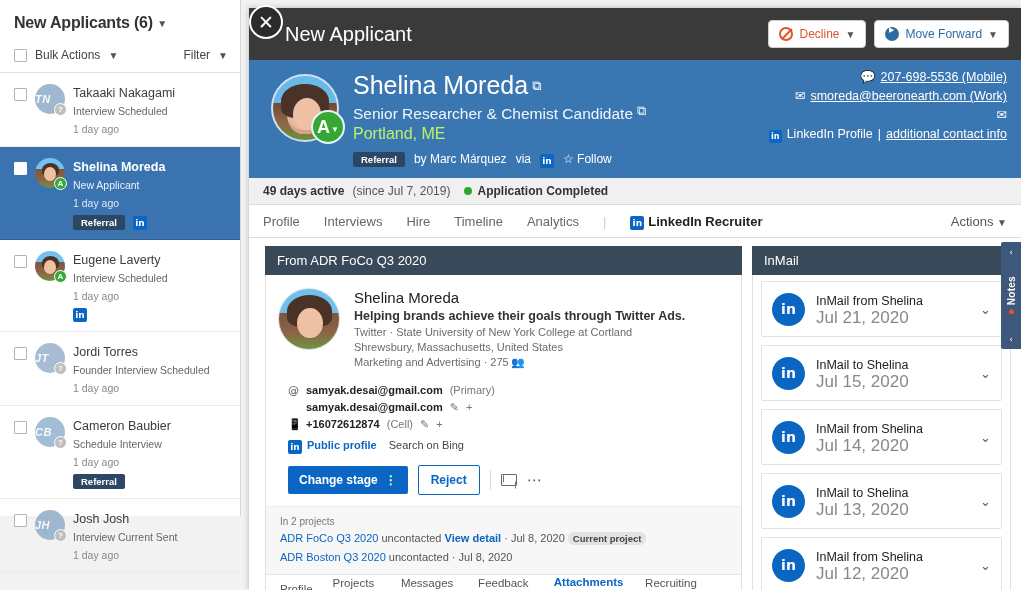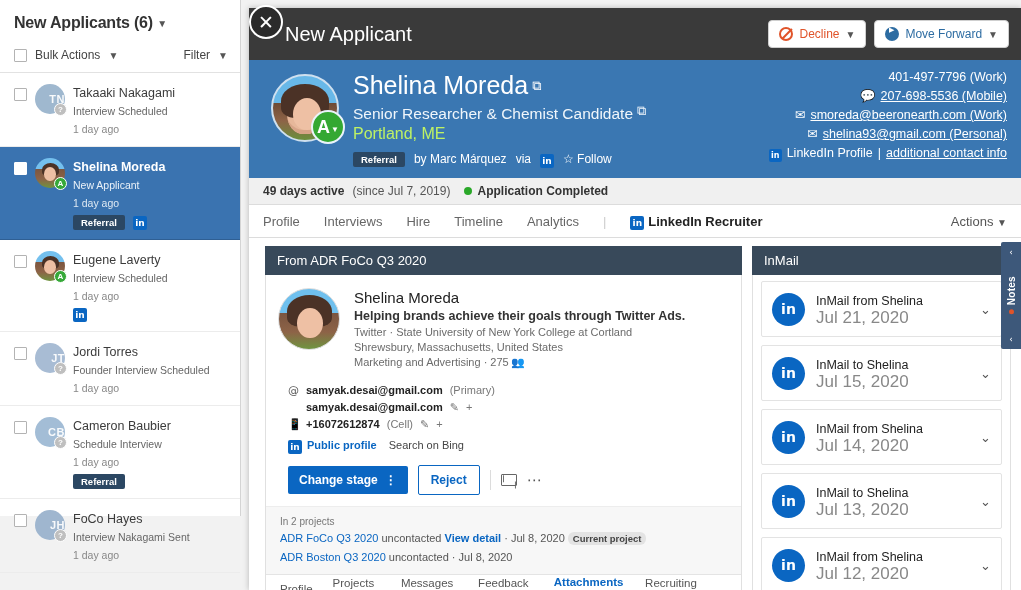--- a/index.html
+++ b/index.html
@@ -39,22 +39,23 @@
   .sb-item.selected { background: #3a73b0; border-bottom: 1px solid #2f5f93; }
   .sb-item .chk { margin-top: 6px; }
   .sb-item.selected .chk { border-color: #fff; background: #fff; }
   .av {
     width: 30px; height: 30px; border-radius: 50%; flex: none; position: relative;
     margin-top: 2px; display: flex; align-items: center; justify-content: center;
     font-size: 11px; font-weight: bold; color: #fff; overflow: visible;
   }
   .av .disc {
     position: absolute; inset: 0; border-radius: 50%;
-    display: flex; align-items: center; justify-content: flex-end;
+    display: flex; align-items: center; justify-content: flex-start;
     overflow: hidden;
+    font-style: italic;
   }
   .av .initials { letter-spacing: 0.5px; opacity: .92; }
   .av .badge {
     position: absolute; right: -2px; bottom: -2px; width: 13px; height: 13px;
     border-radius: 50%; border: 1.5px solid #fff;
     font-size: 8px; font-weight: bold; color: #fff;
     display: flex; align-items: center; justify-content: center; line-height: 1;
   }
   .badge.q { background: #bfbfbf; color: #fff; }
   .badge.a { background: #36a939; }
@@ -375,21 +376,21 @@
             </span></span>
         </div>
         <div class="sb-item">
           <span class="chk"></span>
           <span class="av">
             <span class="disc" style="background:#9fb6cf;">
               <span class="initials">JH</span>
             </span>
             <span class="badge q">?</span>
           </span>
-          <span class="sb-info"><span class="sb-name">FoCo Hayes</span><br><span class="sb-sub">Interview Nakagami Sent</span><br><span class="sb-time">1 day ago</span></span>
+          <span class="sb-info"><span class="sb-name">Josh Josh</span><br><span class="sb-sub">Interview Current Sent</span><br><span class="sb-time">1 day ago</span></span>
         </div>
       </div>
   </div>
 
   <div class="close-btn">✕</div>
 
   <div class="modal">
 
     <div class="modal-top">
       <h1>New Applicant</h1>
@@ -423,33 +424,29 @@
         <div class="hero-refrow">
           <span class="tag-ref">Referral</span>
           <span>by Marc Márquez</span>
           <span>via</span>
           <span class="li-sq blue-on-white">in</span>
           <span>☆ <span>Follow</span></span>
         </div>
       </div>
       <div class="hero-contacts">
         <div class="row">
-          <span class="plain">401-497-7796 (Work)</span>
-        </div>
-        <div class="row">
           <span>💬</span>
           <a href="#">207-698-5536 (Mobile)</a>
         </div>
         <div class="row">
           <span>✉</span>
           <a href="#">smoreda@beeronearth.com (Work)</a>
         </div>
         <div class="row">
           <span>✉</span>
-          <a href="#">shelina93@gmail.com (Personal)</a>
         </div>
         <div class="row">
           <span class="li-sq sm blue-on-white">in</span>
           <span class="plain">LinkedIn Profile</span>
           <span class="plain">|</span>
           <a href="#">additional contact info</a>
         </div>
       </div>
     </div>
 

